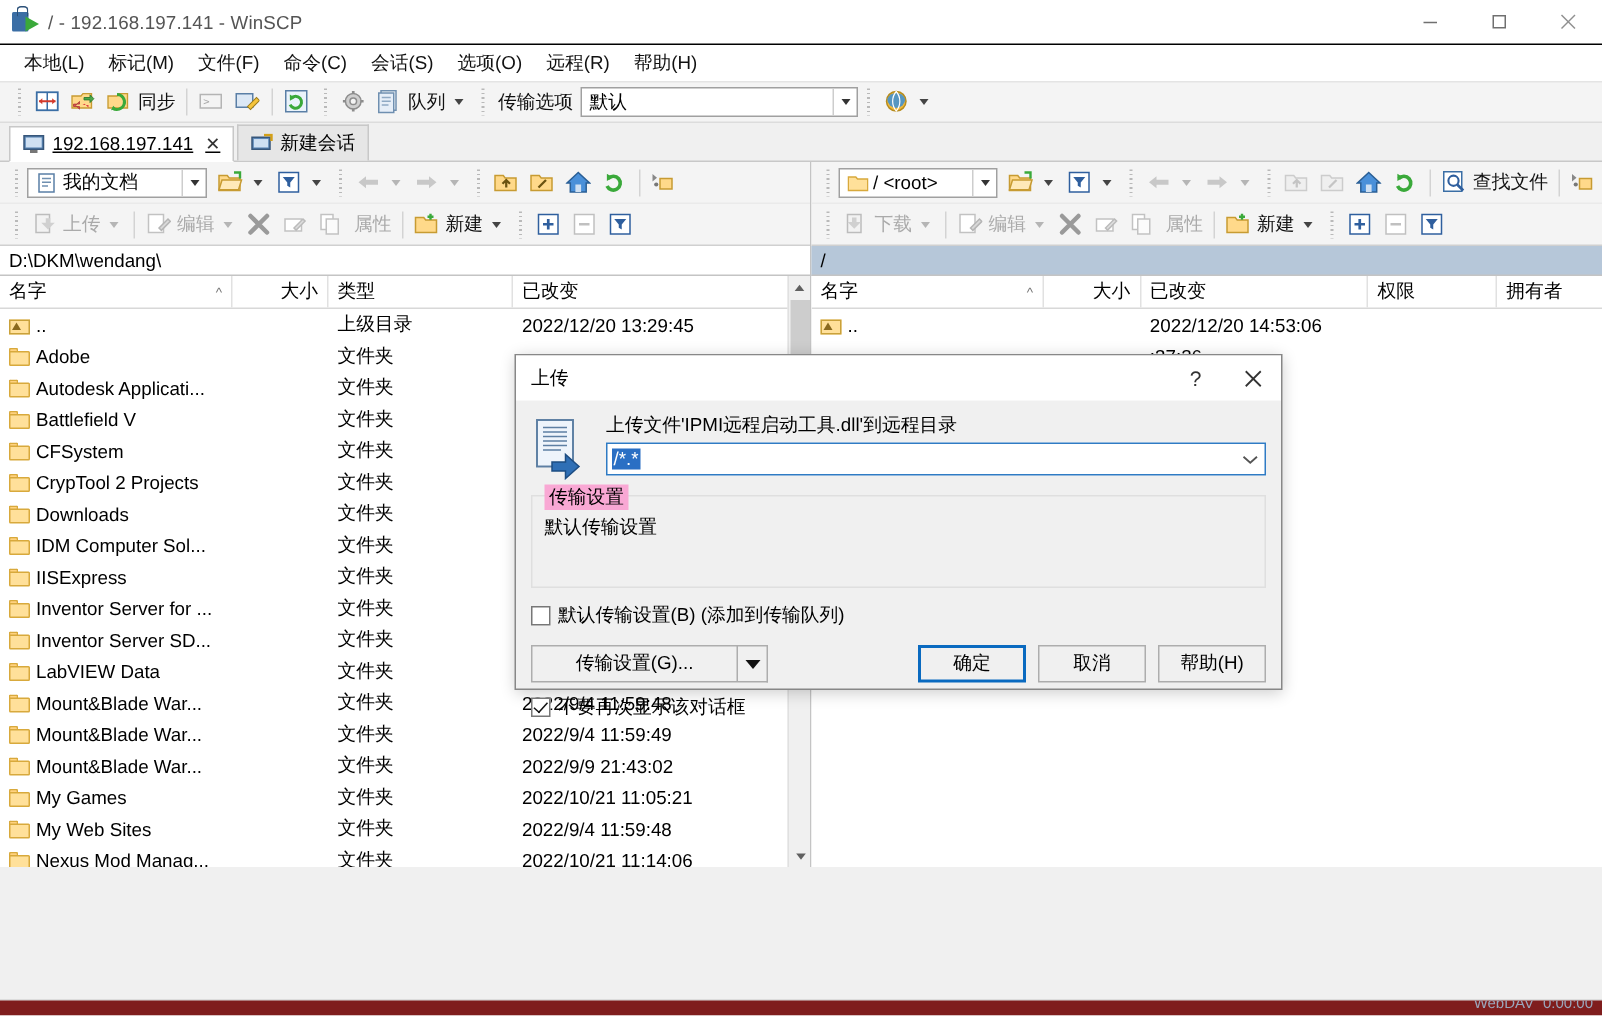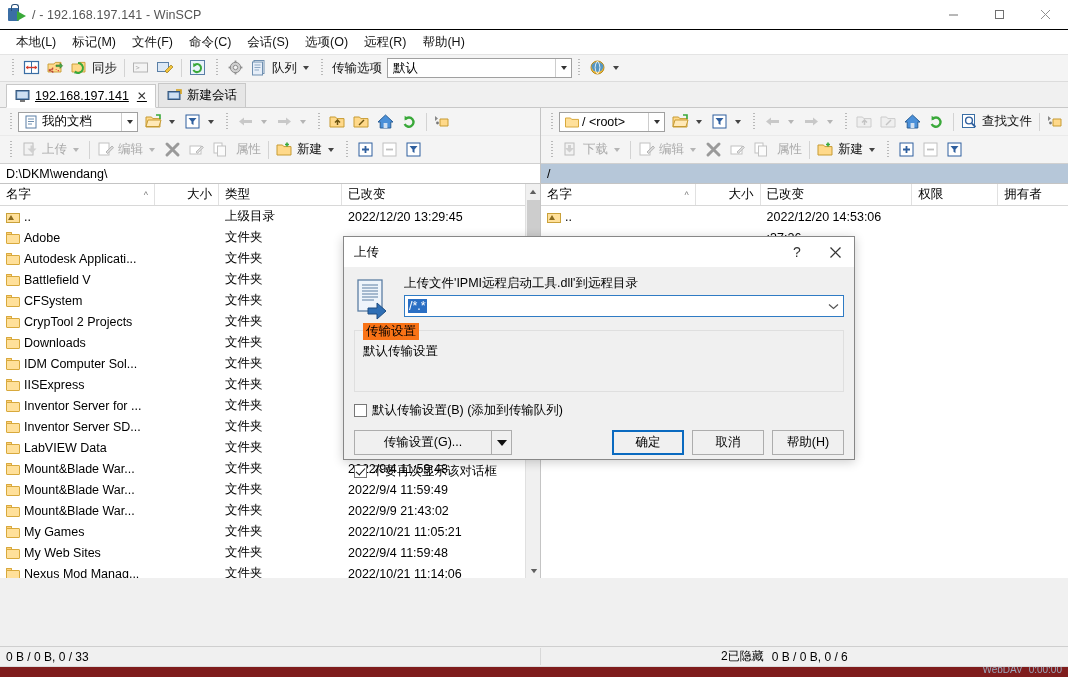--- a/index.html
+++ b/index.html
@@ -160,21 +160,21 @@
   .dlg-label { font-size:12.5px; margin-bottom:3px; }
   .dlg-input {
     height:22px; background:#fff; border:1px solid #2f7bc4; display:flex; align-items:center; padding-left:3px;
   }
   .dlg-input .val { background:#2a6fc4; color:#fff; font-size:12.5px; padding:0 1px; }
   .dlg-input .arr { margin-left:auto; width:20px; display:flex; align-items:center; justify-content:center; color:#555; font-size:11px;}
   .groupbox {
     margin-top:10px; border:1px solid #dfdfdf; background:#f0f0f0; position:relative;
     height:62px; padding:6px 8px;
   }
-  .gb-cap { position:absolute; top:-8px; left:8px; background:#f97316; padding:0 3px; font-size:12.5px; }
+  .gb-cap { position:absolute; top:-8px; left:8px; background:#f9a8d4; padding:0 3px; font-size:12.5px; }
   .gb-txt { font-size:12.5px; margin-top:6px; }
   .chkrow { display:flex; align-items:center; gap:5px; margin-top:10px; font-size:12.5px; }
   .chk { width:13px; height:13px; background:#fff; border:1px solid #777; flex:none; position:relative; }
   .chk.checked:after {
     content:""; position:absolute; left:3px; top:0px; width:4px; height:8px;
     border:solid #111; border-width:0 1.6px 1.6px 0; transform:rotate(42deg);
   }
   .btnrow { display:flex; align-items:center; margin-top:11px; }
   .splitbtn { display:flex; height:25px; }
   .splitbtn .main {
@@ -1128,27 +1128,20 @@
               <div class="cell c-rsize"></div>
               <div class="cell c-rmod">:33:17</div>
               <div class="cell c-perm"></div>
               <div class="cell c-owner"></div>
             </div>
           </div>
       </div>
     </div>
   </div>
 
-  <div class="statusbar">
-    <div class="st-left">0 B / 0 B,  0 / 33</div>
-    <div class="st-right">
-      <span style="margin-left:174px" class="st-hidden">2已隐藏</span>
-      <span>0 B / 0 B,  0 / 6</span>
-    </div>
-  </div>
 
   <div class="taskbar">
     <span class="tsk">WebDAV</span>
     <span class="tsk">0:00:00</span>
   </div>
 
   <div class="dialog">
     <div class="dlg-title">
       <span>上传</span>
       <div class="dlg-btns">

